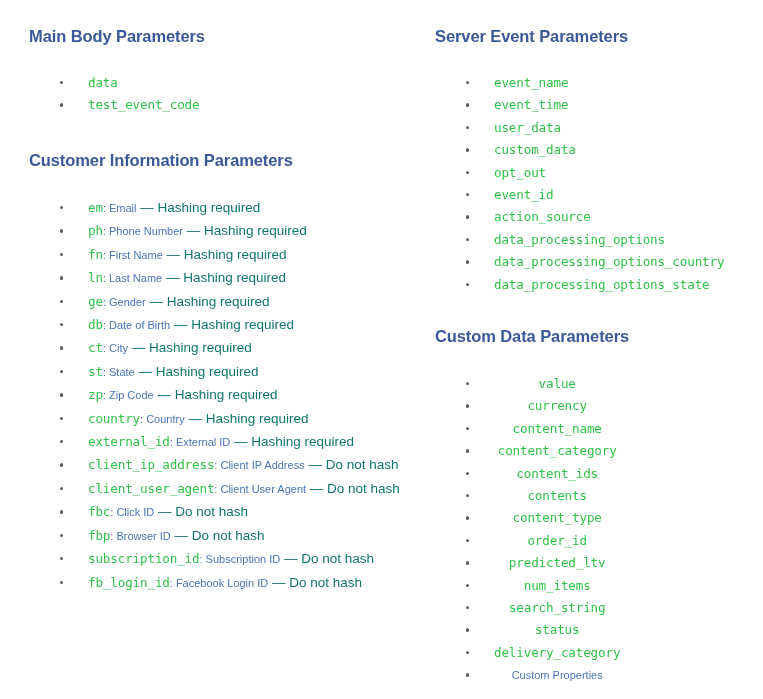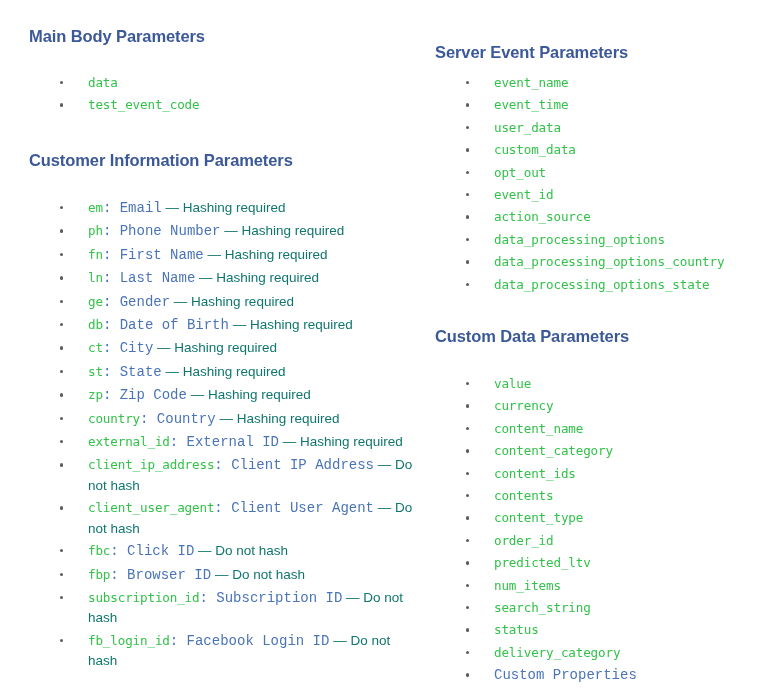--- a/index.html
+++ b/index.html
@@ -66,37 +66,37 @@
   }
   code.code {
     font-family: "DejaVu Sans Mono", "Liberation Mono", monospace;
     font-size: 12.6px;
     color: #32c24a;
     letter-spacing: -0.15px;
   }
   a.link {
     color: #4a74b8;
     text-decoration: none;
-    font-family: Liberation Mono, monospace;
-    font-size: 14px;
+    font-family: Liberation Sans, sans-serif;
+    font-size: 11px;
   }
   span.desc {
     color: #0f766e;
     font-family: "Liberation Sans", sans-serif;
     font-size: 13.5px;
   }
   
   .blk-mainbody-h   { position:absolute; top: 26px;  left: 0; }
   .blk-mainbody-ul  { position:absolute; top: 70px;  left: 28px; }
   .blk-customer-h   { position:absolute; top: 150px; left: 0; }
   .blk-customer-ul  { position:absolute; top: 195px; left: 28px; width: 362px; }
-  .blk-server-h     { position:absolute; top: 42px;  left: 0; text-align: center; }
+  .blk-server-h     { position:absolute; top: 26px;  left: 0; text-align: center; }
   .blk-server-ul    { position:absolute; top: 70px;  left: 28px; }
   .blk-custom-h     { position:absolute; top: 326px; left: 0; }
-  .blk-custom-ul    { position:absolute; top: 371px; left: 28px; }
+  .blk-custom-ul    { position:absolute; top: 371px; left: 28px; text-align: center; }
 </style>
 </head>
 <body>
 
 <div class="page">
 
   <div class="col col-left">
 
     <h2 class="section-heading blk-mainbody-h">Main Body Parameters</h2>
 

